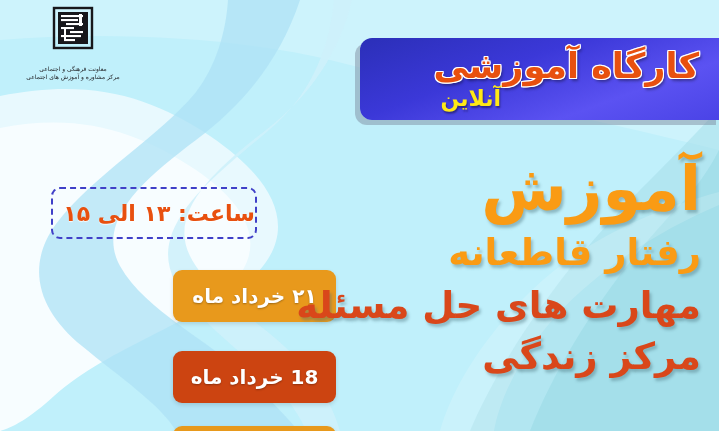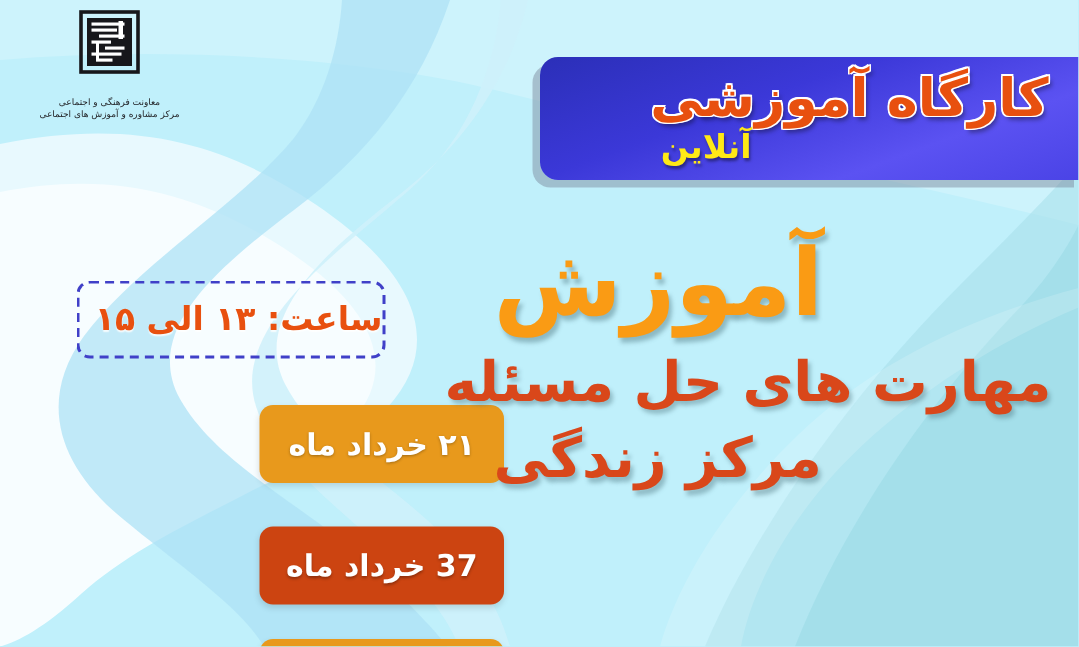--- a/index.html
+++ b/index.html
@@ -120,21 +120,21 @@
   }
   #date-chip-1{top:270px;background:#e8991c;}
   #date-chip-2{top:351px;background:#cc4411;}
   #date-chip-3{top:426px;background:#e8991c;}
 
   
   #headline-stack{
     position:absolute;
     right:18px;top:158px;
     width:372px;
-    text-align:left;
+    text-align:right;
     z-index:5;
   }
   .hl{
     white-space:nowrap;
     font-weight:bold;
     line-height:1;
   }
   #hl-1{
     font-size:62px;
     color:#fa9b14;
@@ -225,25 +225,26 @@
   </div>
 
   <div id="time-badge">
     <span id="time-badge-text">ساعت: ۱۳ الی ۱۵</span>
   </div>
 
   <div class="date-chip" id="date-chip-1">
     <span>۲۱ خرداد ماه</span>
   </div>
   <div class="date-chip" id="date-chip-2">
-    <span>37 خرداد ماه</span>
+    <span>18 خرداد ماه</span>
   </div>
   <div class="date-chip" id="date-chip-3">
     
   </div>
 
   <div id="headline-stack">
     <div class="hl" id="hl-1">آموزش</div>
+    <div class="hl" id="hl-2">رفتار قاطعانه</div>
     <div class="hl" id="hl-3">مهارت های حل مسئله</div>
     <div class="hl" id="hl-4">مرکز‌ زندگی</div>
   </div>
 
 </div>
 
 </body></html>

